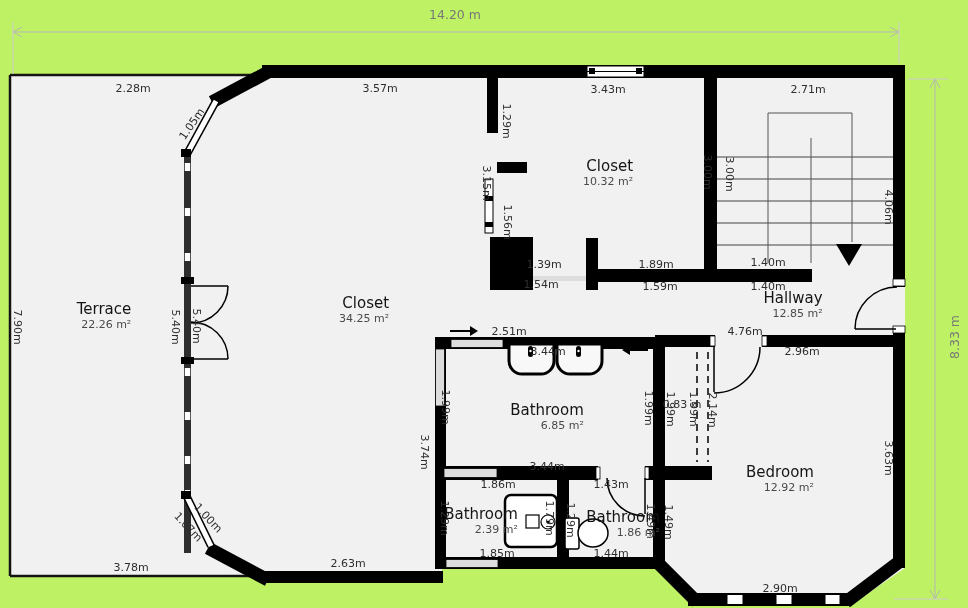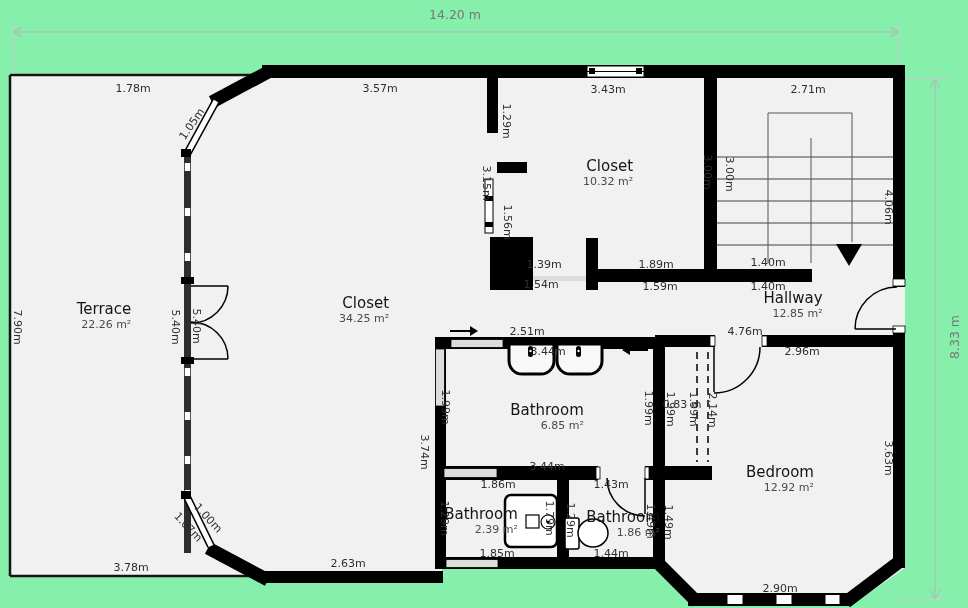--- a/index.html
+++ b/index.html
@@ -1,16 +1,16 @@
 <!DOCTYPE html>
 <html><head>
 <meta charset="utf-8">
 <style>
   html,body{margin:0;padding:0;background:#fff;}
-  .stage{position:relative;width:968px;height:608px;background:#86efac;overflow:hidden;
+  .stage{position:relative;width:968px;height:608px;background:#bef264;overflow:hidden;
          font-family:"DejaVu Sans","Liberation Sans",sans-serif;}
   .stage svg{position:absolute;left:0;top:0;}
   .lbl{position:absolute;font-size:11px;color:#2e2e2e;white-space:nowrap;
        transform:translate(-50%,-50%);}
   .v  {transform:translate(-50%,-50%) rotate(90deg);}
   .vb {transform:translate(-50%,-50%) rotate(-90deg);}
   .d1 {transform:translate(-50%,-50%) rotate(-55deg);}
   .d2 {transform:translate(-50%,-50%) rotate(47deg);}
   .big{font-size:12.5px;color:#787878;}
   .room{position:absolute;transform:translate(-50%,-50%);text-align:right;line-height:1.2;}
@@ -198,38 +198,38 @@
     <line x1="935" y1="79" x2="935" y2="599"></line>
     <polyline points="930,88 935,79 940,88"></polyline>
     <polyline points="930,590 935,599 940,590"></polyline>
     <line x1="908" y1="79" x2="948" y2="79" stroke="#ccc"></line>
     <line x1="894" y1="599" x2="948" y2="599" stroke="#ccc"></line>
   </g>
 </svg>
 
 <span class="lbl big" style="left:455px;top:14px">14.20 m</span>
 <span class="lbl big vb" style="left:954px;top:337px">8.33 m</span>
-<span class="lbl" style="left:133px;top:88px">1.78m</span>
+<span class="lbl" style="left:133px;top:88px">2.28m</span>
 <span class="lbl" style="left:380px;top:88px">3.57m</span>
 <span class="lbl" style="left:608px;top:89px">3.43m</span>
 <span class="lbl" style="left:808px;top:89px">2.71m</span>
 <span class="lbl d1" style="left:192px;top:124px">1.05m</span>
 <span class="lbl v" style="left:506px;top:121px">1.29m</span>
 <span class="lbl v" style="left:486px;top:183px">3.15m</span>
 <span class="lbl v" style="left:507px;top:222px">1.56m</span>
 <span class="lbl v" style="left:707px;top:172px">3.00m</span>
 <span class="lbl v" style="left:729px;top:174px">3.00m</span>
 <span class="lbl v" style="left:888px;top:207px">4.06m</span>
 <span class="lbl" style="left:544px;top:264px">1.39m</span>
 <span class="lbl" style="left:656px;top:264px">1.89m</span>
 <span class="lbl" style="left:768px;top:262px">1.40m</span>
 <span class="lbl" style="left:541px;top:284px">1.54m</span>
 <span class="lbl" style="left:660px;top:286px">1.59m</span>
 <span class="lbl" style="left:768px;top:286px">1.40m</span>
-<span class="lbl" style="left:527px;top:331px">2.51m</span>
+<span class="lbl" style="left:509px;top:331px">2.51m</span>
 <span class="lbl" style="left:745px;top:331px">4.76m</span>
 <span class="lbl" style="left:548px;top:351px">3.44m</span>
 <span class="lbl" style="left:802px;top:351px">2.96m</span>
 <span class="lbl v" style="left:17px;top:327px">7.90m</span>
 <span class="lbl v" style="left:175px;top:327px">5.40m</span>
 <span class="lbl v" style="left:196px;top:326px">5.40m</span>
 <span class="lbl v" style="left:445px;top:407px">1.99m</span>
 <span class="lbl v" style="left:424px;top:452px">3.74m</span>
 <span class="lbl v" style="left:648px;top:408px">1.99m</span>
 <span class="lbl v" style="left:670px;top:409px">1.99m</span>

